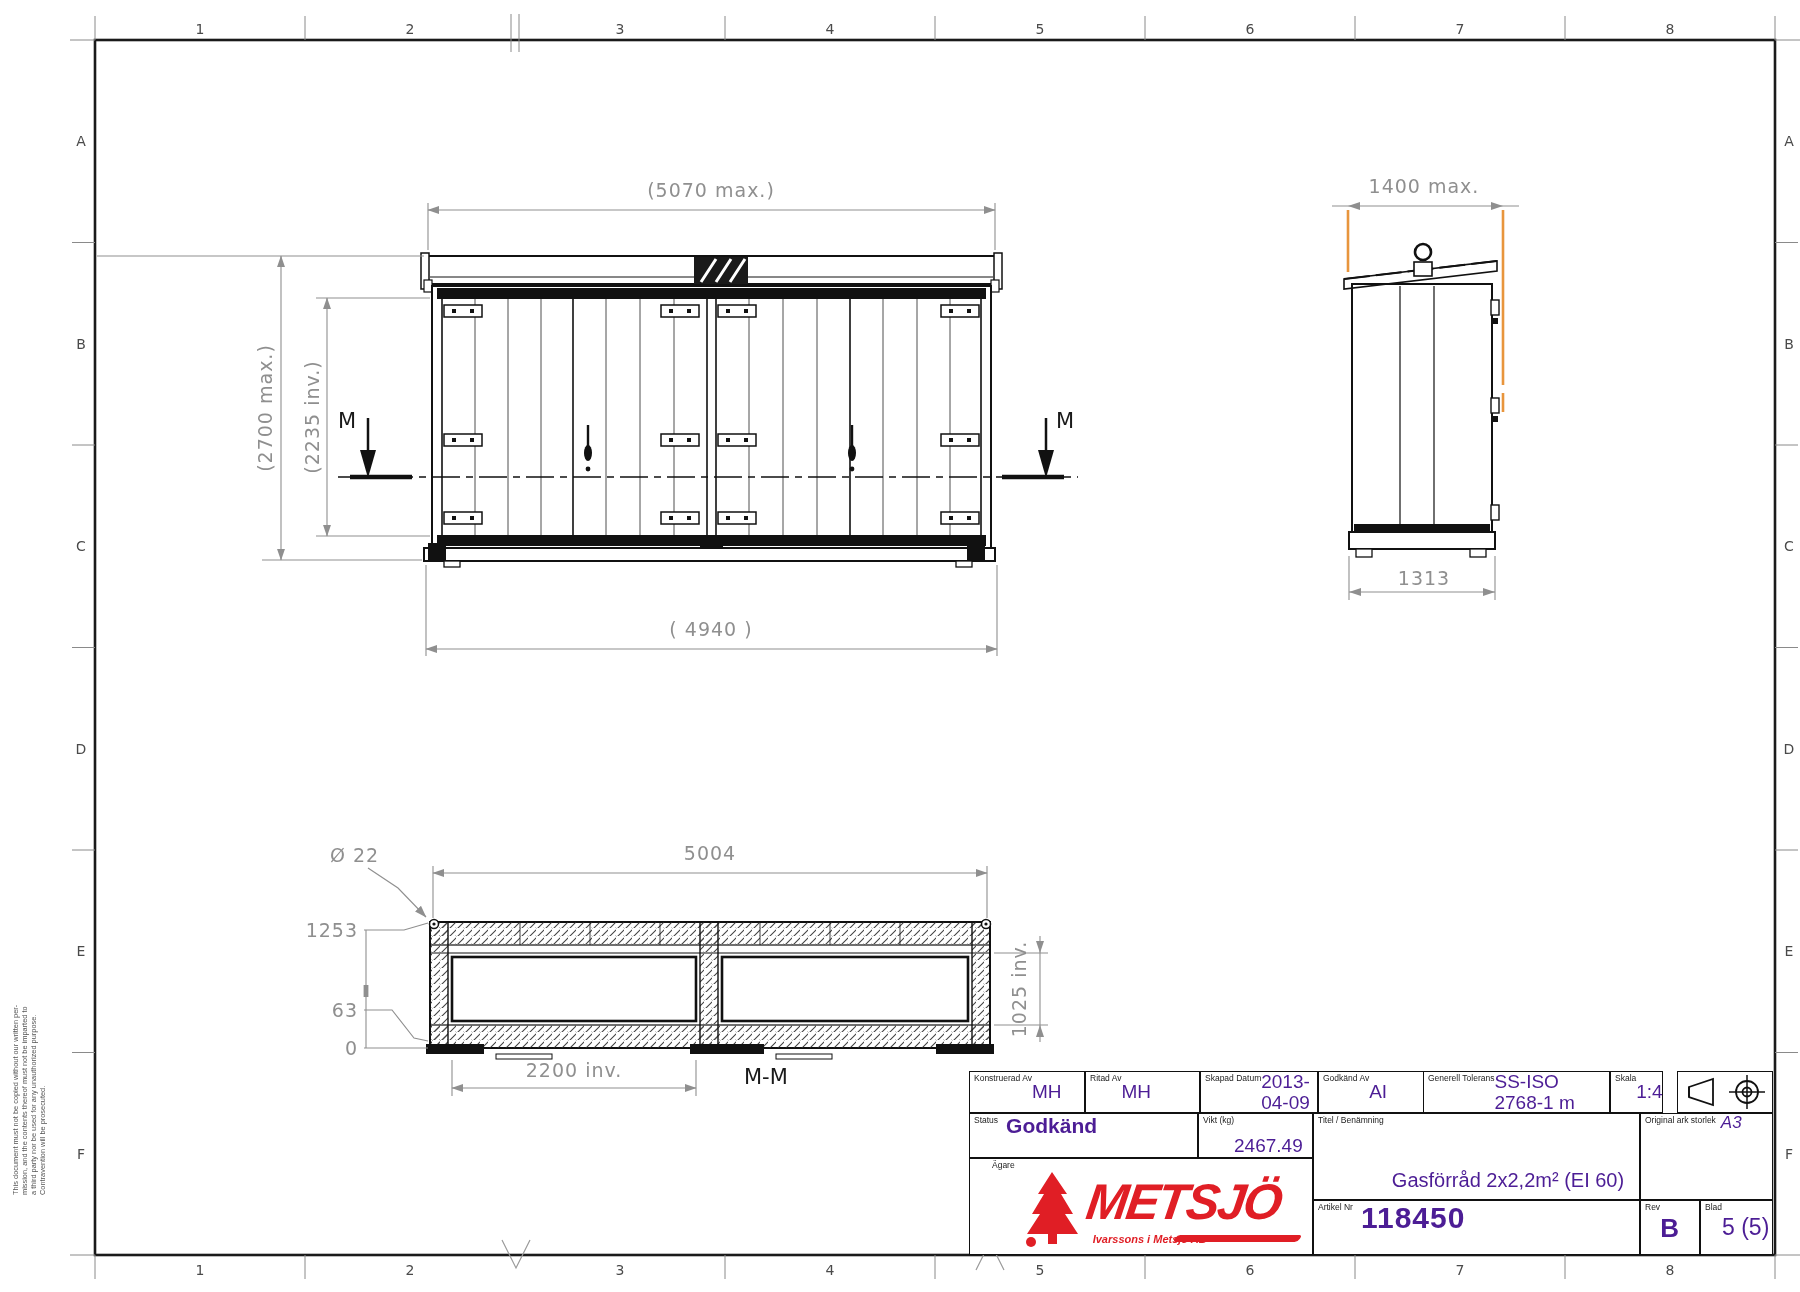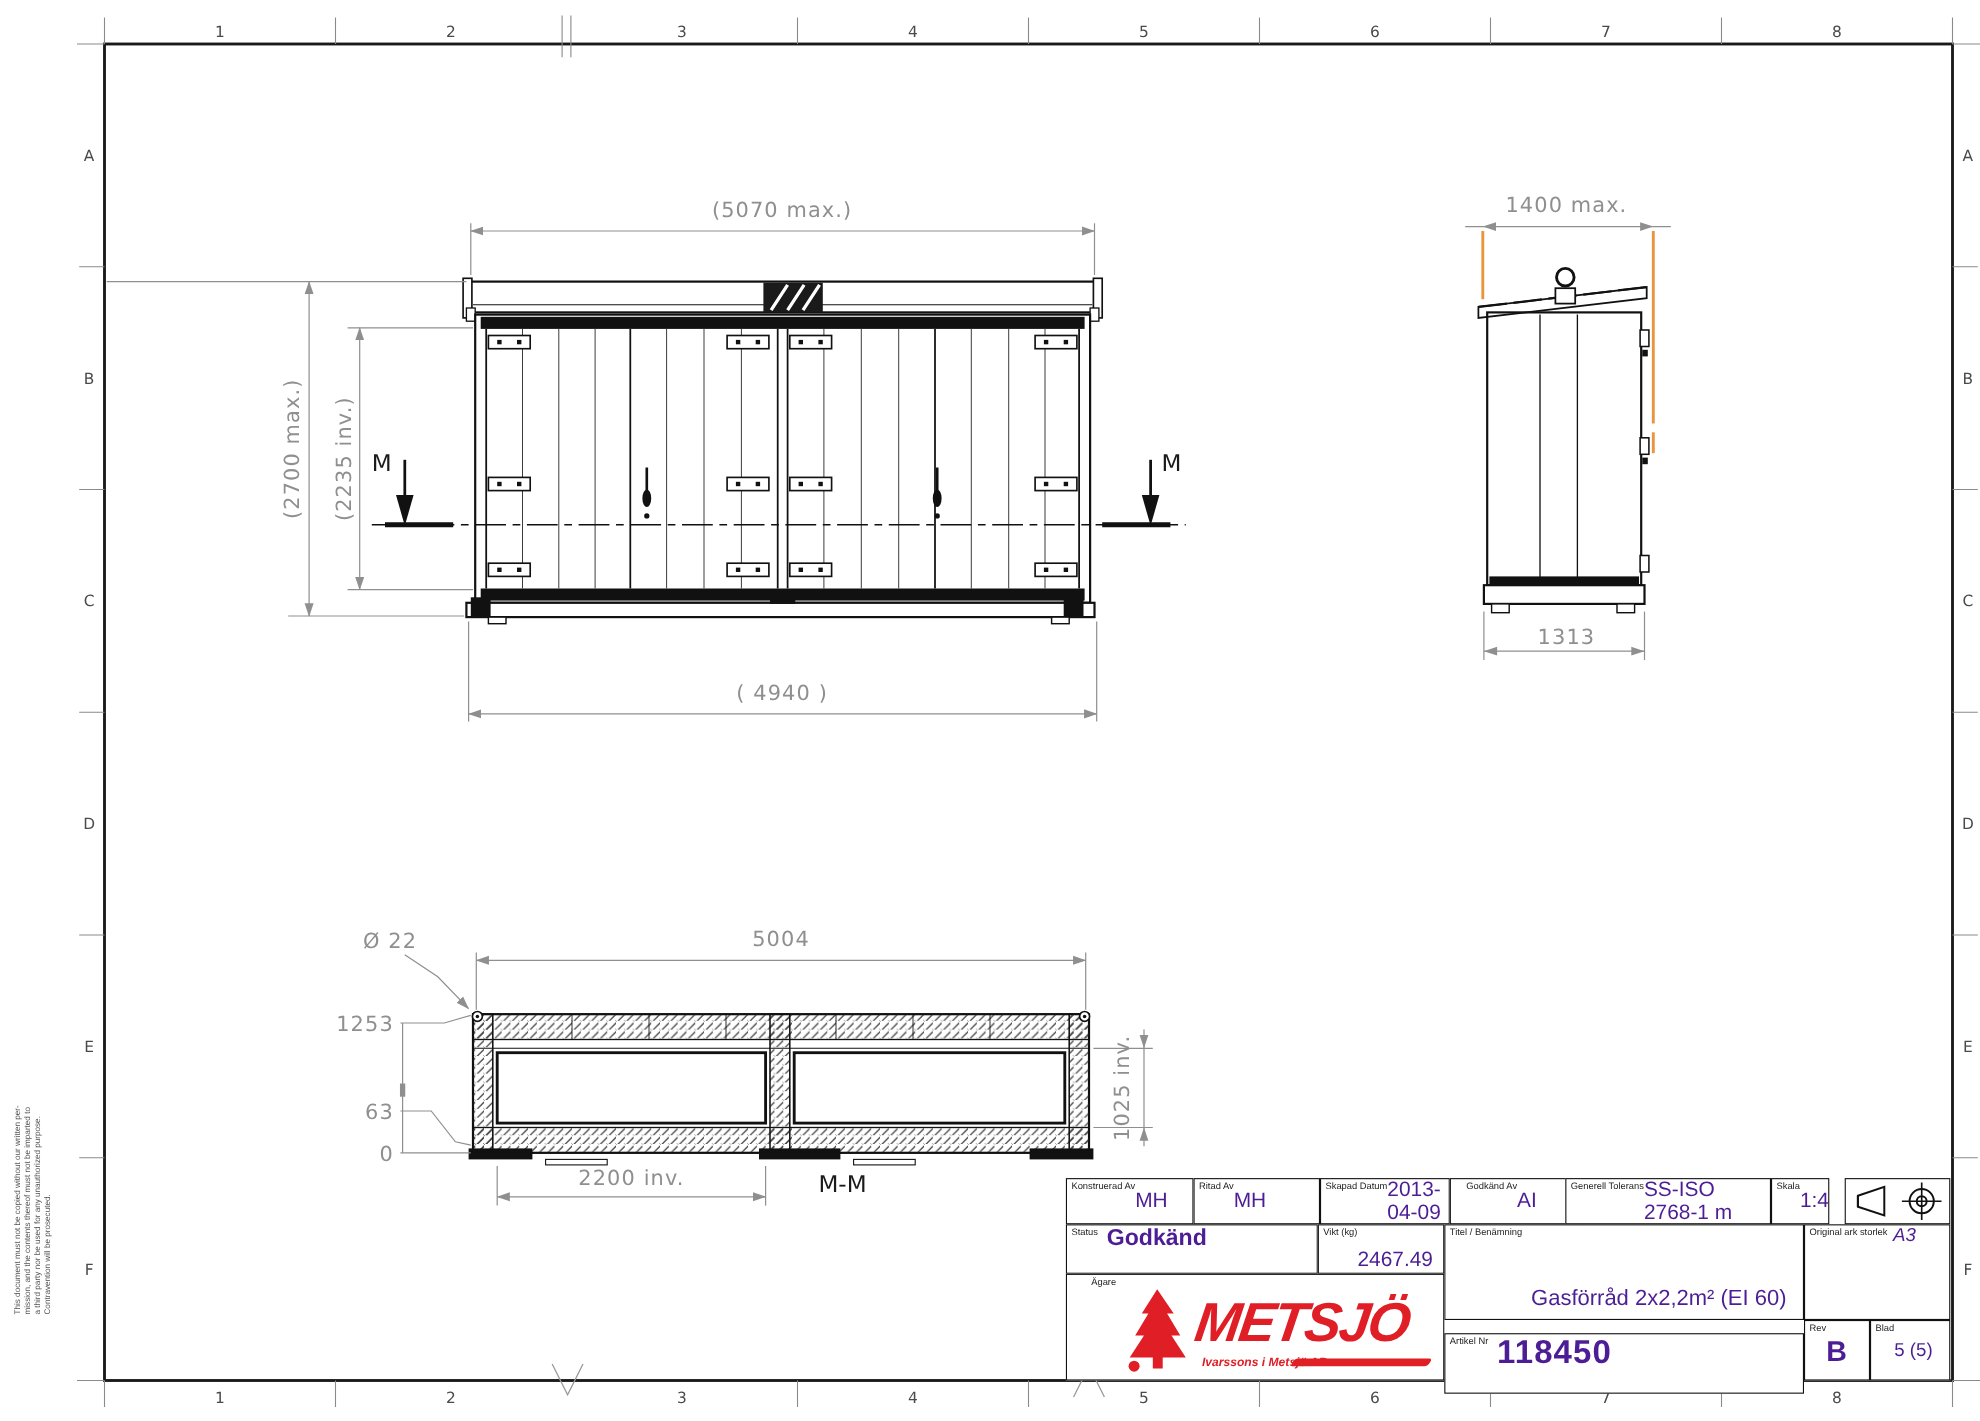--- a/index.html
+++ b/index.html
@@ -369,21 +369,21 @@
     <div class="val vcenter">MH</div>
   </div>
   <div class="cell" style="left:116px;top:0;width:115px;height:42px;">
     <div class="lbl">Ritad Av</div>
     <div class="val vcenter">MH</div>
   </div>
   <div class="cell" style="left:231px;top:0;width:118px;height:42px;">
     <div class="lbl">Skapad Datum</div>
     <div class="val vcenter">2013-04-09</div>
   </div>
-  <div class="cell" style="left:349px;top:0;width:124px;height:42px;padding-left:10px;">
+  <div class="cell" style="left:349px;top:0;width:124px;height:42px;">
     <div class="lbl">Godkänd Av</div>
     <div class="val vcenter">AI</div>
   </div>
   <div class="cell" style="left:454px;top:0;width:187px;height:42px;">
     <div class="lbl">Generell Tolerans</div>
     <div class="val vcenter">SS-ISO 2768-1 m</div>
   </div>
   <div class="cell" style="left:641px;top:0;width:53px;height:42px;">
     <div class="lbl">Skala</div>
     <div class="val vcenter">1:40</div>
@@ -424,27 +424,27 @@
       <svg width="66" height="80" viewBox="0 0 60 80" style="position:absolute;left:6px;bottom:4px;">
         <polygon points="28,2 14,24 20,24 8,44 16,44 3,64 24,64 24,74 33,74 33,64 54,64 41,44 49,44 37,24 43,24" fill="#E01E25"></polygon>
         <circle cx="7" cy="72" r="5" fill="#E01E25"></circle>
       </svg>
       <div class="logo-text" style="color:#E01E25;">METSJÖ</div>
       <div class="logo-tag" style="color:#E01E25;">Ivarssons i Metsjö AB</div>
       <div class="logo-swoosh" style="background:#E01E25;"></div>
     </div>
   </div>
 
-  <div class="cell" style="left:344px;top:129px;width:327px;height:55px;margin-top:12px;">
+  <div class="cell" style="left:344px;top:129px;width:327px;height:55px;">
     <div class="lbl">Artikel Nr</div>
     <div class="val bold" style="font-size:30px;padding-left:8px;letter-spacing:1px;">118450</div>
   </div>
   <div class="cell" style="left:671px;top:129px;width:60px;height:55px;">
     <div class="lbl">Rev</div>
     <div class="val bold vcenter" style="font-size:26px;">B</div>
   </div>
   <div class="cell" style="left:731px;top:129px;width:73px;height:55px;">
     <div class="lbl">Blad</div>
-    <div class="val vcenter" style="font-size:17px;">5 (5)</div>
+    <div class="val vcenter" style="font-size:23px;">5 (5)</div>
   </div>
 </div>
 
 </div>
 
 </body></html>

